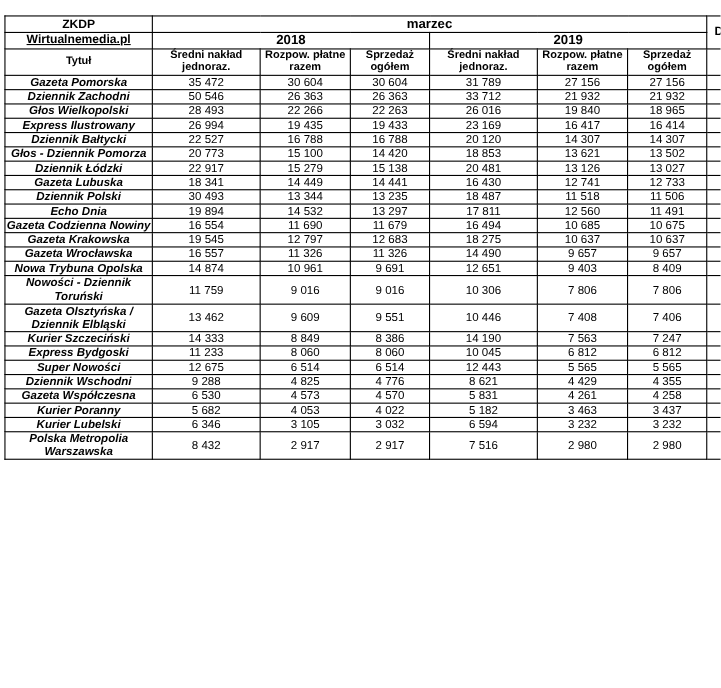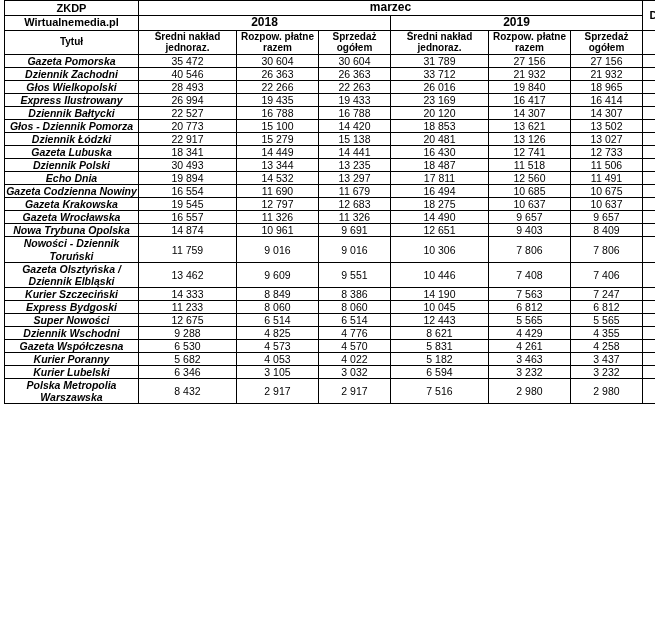--- a/index.html
+++ b/index.html
@@ -10,21 +10,21 @@
   body {
     font-family: "Liberation Sans", sans-serif;
     width: 655px;
     height: 625px;
     overflow: hidden;
   }
   #wrap {
     width: 655px;
     height: 625px;
     box-sizing: border-box;
-    padding: 0 4px 4px 4px;
+    padding: 14px 4px 4px 4px;
   }
   table.grid {
     border-collapse: collapse;
     table-layout: fixed;
     width: 647px;
     font-size: 10.5px;
     color: #000000;
   }
   table.grid th, table.grid td {
     border: 1px solid #000000;
@@ -34,21 +34,21 @@
     line-height: 1.15;
   }
   
   .hdr {
     font-weight: bold;
     font-size: 11px;
     background: #ffffff;
     padding: 3px 2px;
   }
   .hdr-zkdp { font-size: 11px; }
-  .hdr-site { font-size: 11px; }
+  .hdr-site { font-size: 11px; text-decoration: underline; }
   .hdr-year { font-size: 12px; }
   .hdr-marzec { font-size: 12px; }
   .hdr-dyn { font-size: 11px; }
   .hdr-sub {
     font-weight: bold;
     font-size: 10px;
     padding: 3px 2px;
   }
   
   td.title {
@@ -122,21 +122,21 @@
           <td class="num">35 472</td>
           <td class="num">30 604</td>
           <td class="num">30 604</td>
           <td class="num">31 789</td>
           <td class="num">27 156</td>
           <td class="num">27 156</td>
           <td class="dyn">-11,27%</td>
         </tr>
         <tr>
           <td class="title">Dziennik Zachodni</td>
-          <td class="num">40 546</td>
+          <td class="num">50 546</td>
           <td class="num">26 363</td>
           <td class="num">26 363</td>
           <td class="num">33 712</td>
           <td class="num">21 932</td>
           <td class="num">21 932</td>
           <td class="dyn">-16,81%</td>
         </tr>
         <tr>
           <td class="title">Głos Wielkopolski</td>
           <td class="num">28 493</td>

